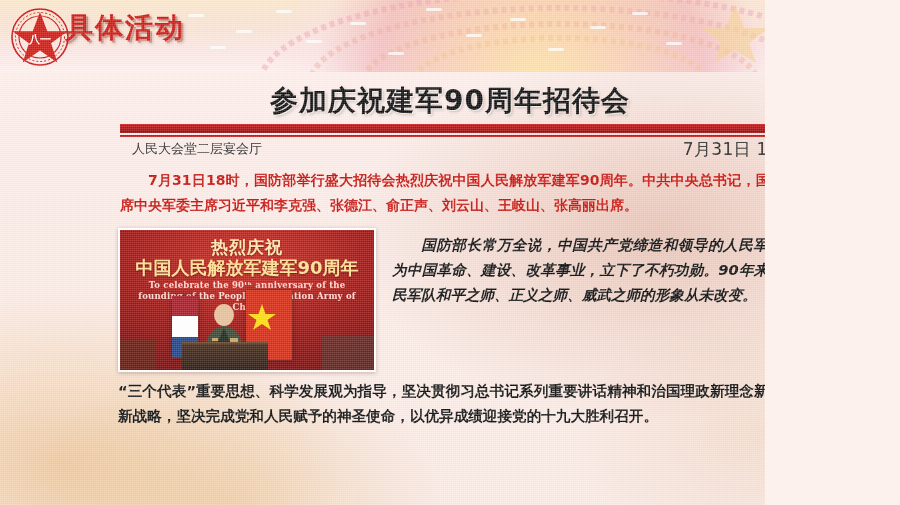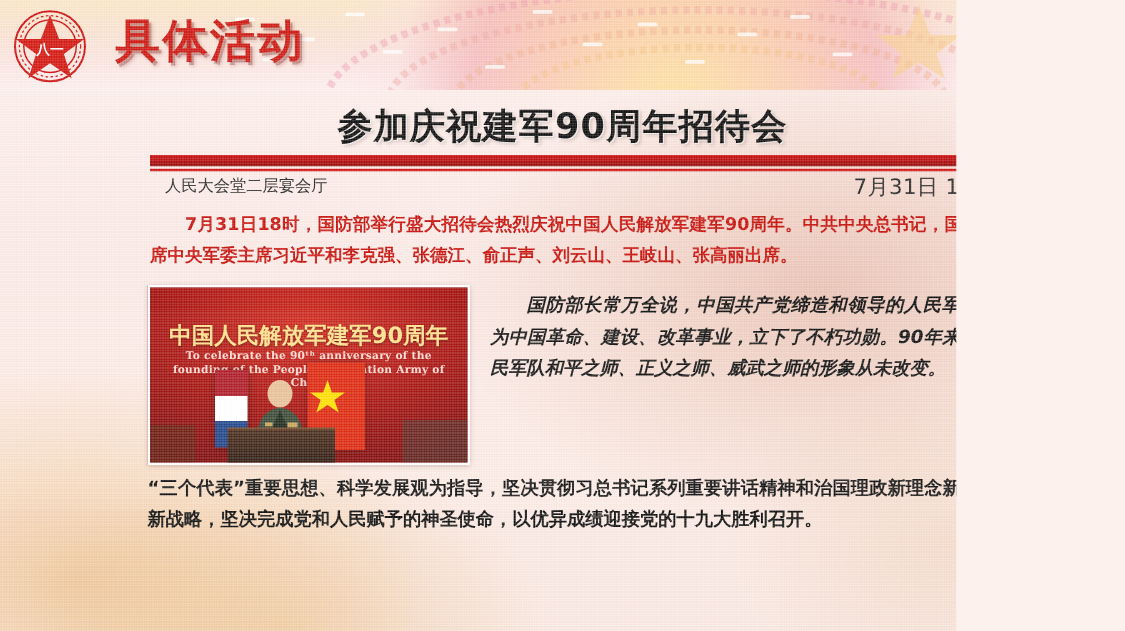--- a/index.html
+++ b/index.html
@@ -32,22 +32,22 @@
     background:
       radial-gradient(circle 300px at 60% 120%, rgba(255,226,150,0.85) 0%, rgba(250,196,168,0.75) 35%, rgba(243,170,176,0.62) 55%, rgba(252,222,226,0.35) 75%, rgba(253,240,238,0) 90%),
       linear-gradient(180deg,#fbe7c9 0%,#fae3d2 35%,#fbe6e2 70%,#fdf0ee 100%);
   }
   .hdr-rings{position:absolute;left:0;top:0;width:900px;height:72px;opacity:.85;}
   .hdr-star{position:absolute;right:128px;top:2px;opacity:.75;}
   .hdr-dashes{position:absolute;left:180px;top:0;width:520px;height:72px;opacity:.9;}
 
   .emblem{position:absolute;left:10px;top:7px;width:60px;height:60px;}
   .hdr-title{
-    position:absolute;left:92px;top:9px;
-    font-size:36px;font-weight:bold;letter-spacing:2px;
+    position:absolute;left:65px;top:9px;
+    font-size:28px;font-weight:bold;letter-spacing:2px;
     color:#cf1b14;
     text-shadow:2px 2px 0 rgba(120,20,14,0.30), 3px 3px 3px rgba(120,20,14,0.22);
     font-family:Liberation Mono, monospace;
   }
 
   
   .anniv{position:absolute;right:4px;top:2px;width:112px;height:70px;}
 
   
   .main-title{
@@ -212,20 +212,21 @@
 
   <div class="meta">
     <span>人民大会堂二层宴会厅</span>
     <span class="date">7月31日 18:00</span>
   </div>
 
   <div class="lead">7月31日18时，国防部举行盛大招待会热烈庆祝中国人民解放军建军90周年。中共中央总书记，国家主席中央军委主席习近平和李克强、张德江、俞正声、刘云山、王岐山、张高丽出席。</div>
 
   <div class="photo">
     <div class="ph-bg"></div>
+    <div class="ph-t1">热烈庆祝</div>
     <div class="ph-t2">中国人民解放军建军90周年</div>
     <div class="ph-en">To celebrate the 90ᵗʰ anniversary of the founding of the People's Liberation Army of China</div>
     <div class="table-l"></div>
     <div class="table-r"></div>
     <div class="flag-nl"></div>
     <div class="flag-cn">
       <svg viewBox="0 0 46 70" width="46" height="70">
         <polygon points="16,14 19.5,24 30,24 21.5,30 25,40 16,34 7,40 10.5,30 2,24 12.5,24" fill="#ffde00"></polygon>
       </svg>
     </div>

